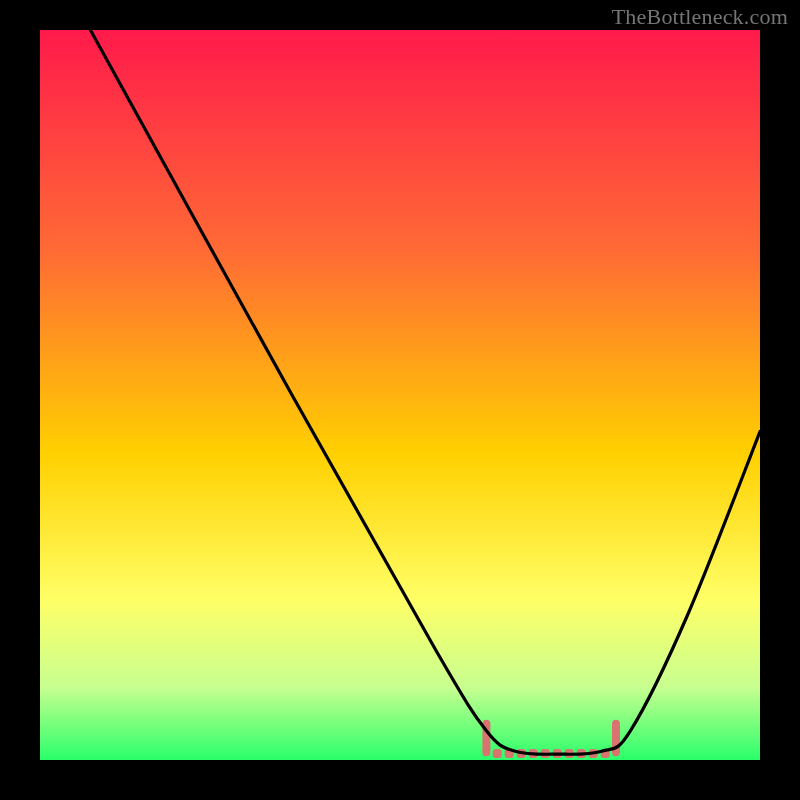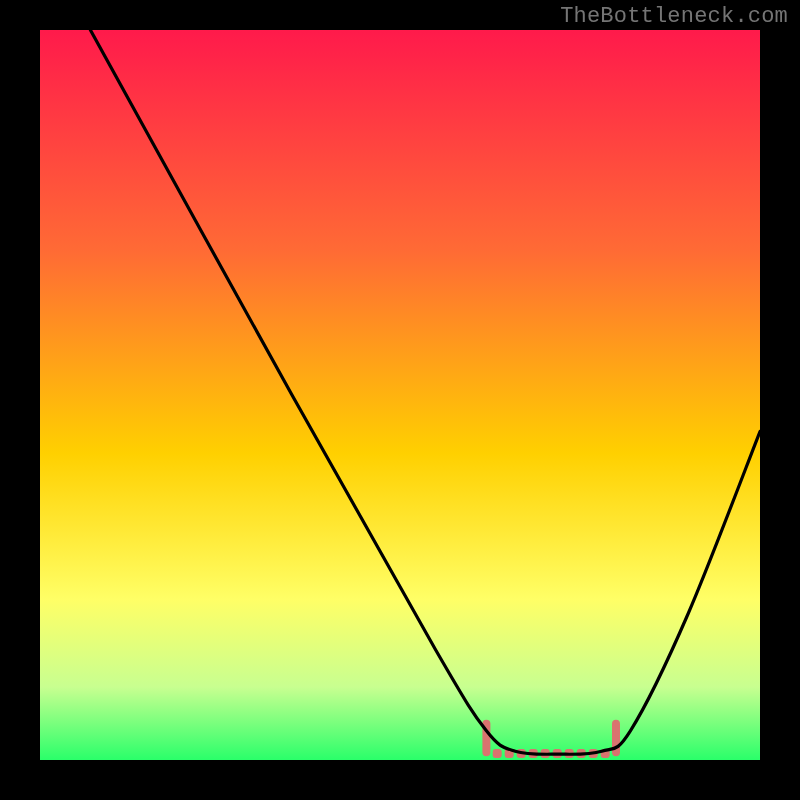--- a/index.html
+++ b/index.html
@@ -13,21 +13,21 @@
   .frame {
     position: relative;
     width: 800px;
     height: 800px;
     background: #000;
   }
   .watermark {
     position: absolute;
     top: 4px;
     right: 12px;
-    font-family: Liberation Mono, monospace;
+    font-family: Liberation Serif, serif;
     font-size: 22px;
     font-weight: 500;
     color: #757575;
     letter-spacing: 0.2px;
   }
   .plot-area {
     position: absolute;
     left: 40px;
     top: 30px;
     width: 720px;

